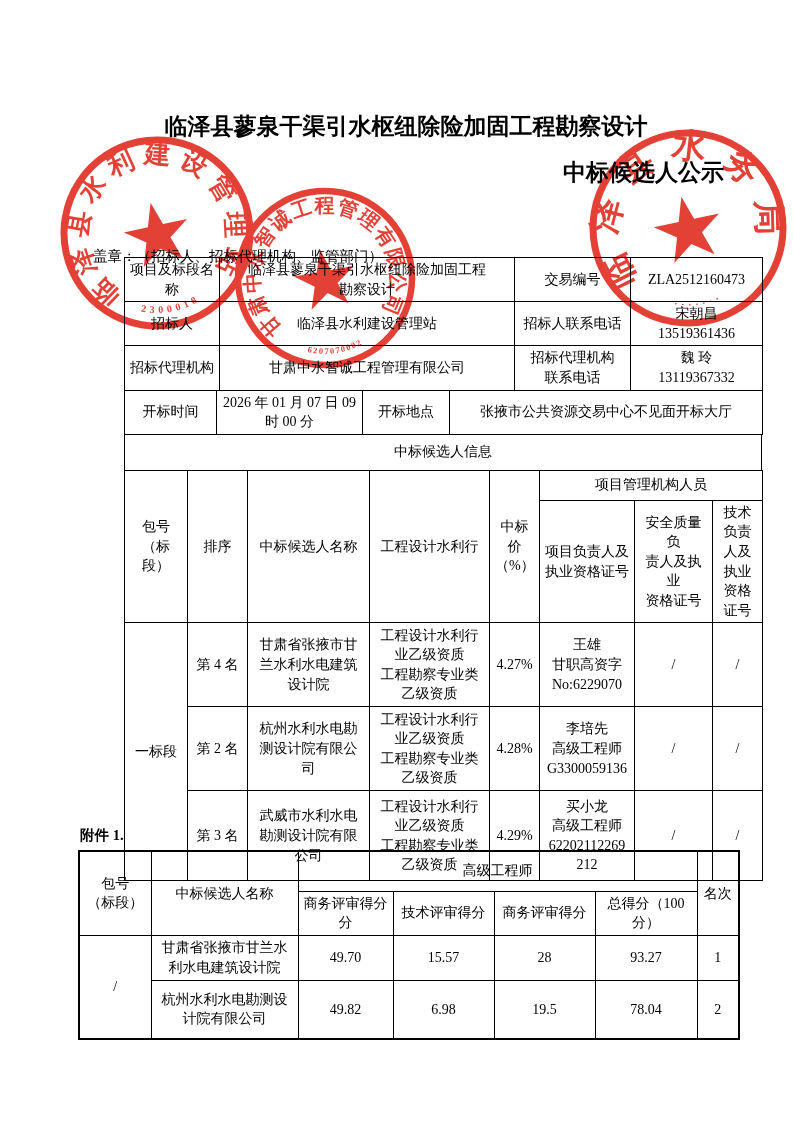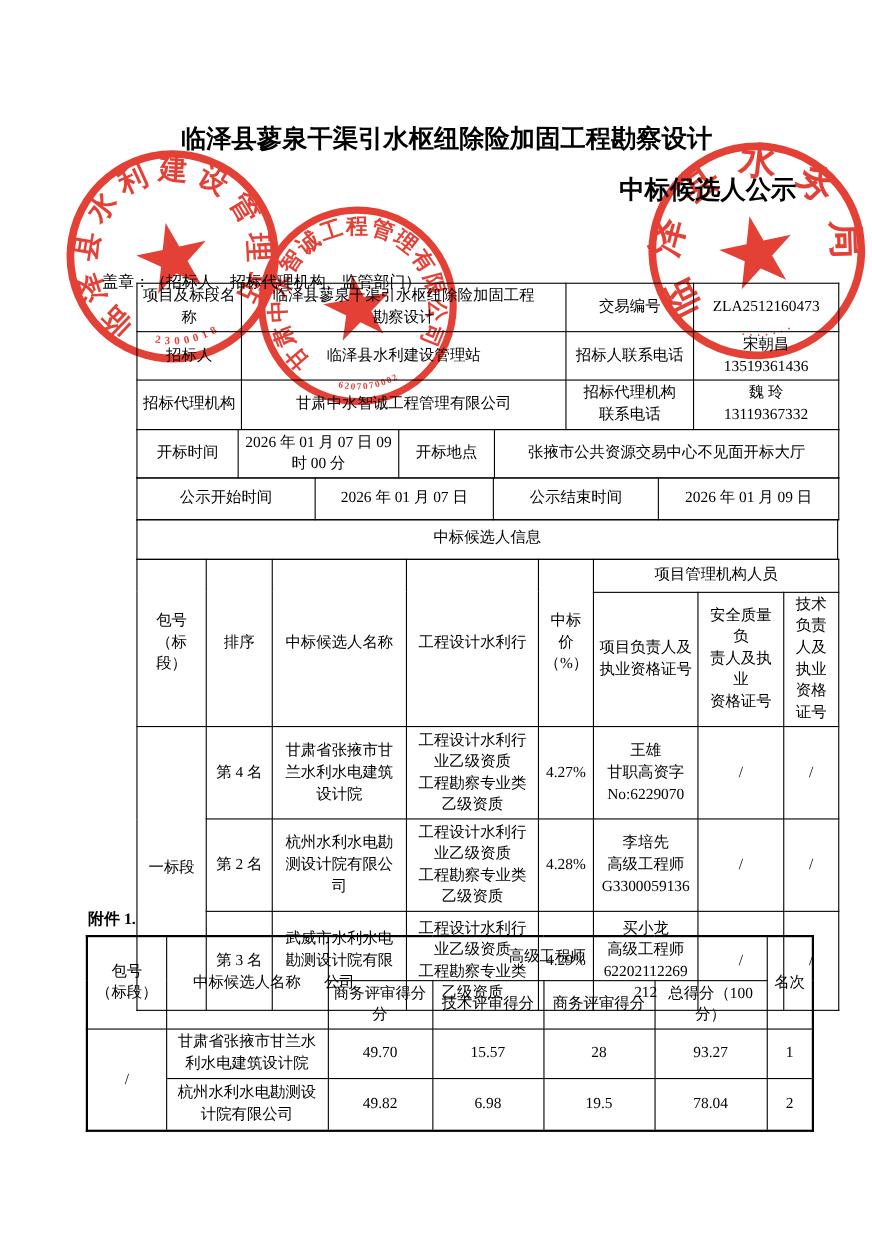--- a/index.html
+++ b/index.html
@@ -86,36 +86,20 @@
           <tr style="height:42px">
         <td>开标时间</td>
         <td>2026 年 01 月 07 日 09
 时 00 分</td>
         <td>开标地点</td>
         <td>张掖市公共资源交易中心不见面开标大厅</td>
       </tr>
     </tbody>
       </table>
 
-    <table>
-      <colgroup>
-          <col style="width:162px">
-          <col style="width:162px">
-          <col style="width:150px">
-          <col style="width:164px">
-        </colgroup>
-      <tbody>
-          <tr style="height:38px">
-        <td>公示开始时间</td>
-        <td>2026 年 01 月 07 日</td>
-        <td>公示结束时间</td>
-        <td>2026 年 01 月 09 日</td>
-      </tr>
-    </tbody>
-      </table>
 
     <table>
       <tbody>
           <tr style="height:36px">
         <td>中标候选人信息</td>
       </tr>
     </tbody>
       </table>
 
     <table>
@@ -236,21 +220,21 @@
       <tr style="height:45px">
         <td rowspan="2">/</td>
         <td>甘肃省张掖市甘兰水
 利水电建筑设计院</td>
         <td>49.70</td>
         <td>15.57</td>
         <td>28</td>
         <td>93.27</td>
         <td>1</td>
       </tr>
-      <tr style="height:48px">
+      <tr style="height:59px">
         <td>杭州水利水电勘测设
 计院有限公司</td>
         <td>49.82</td>
         <td>6.98</td>
         <td>19.5</td>
         <td>78.04</td>
         <td>2</td>
       </tr>
     </tbody>
       </table>

